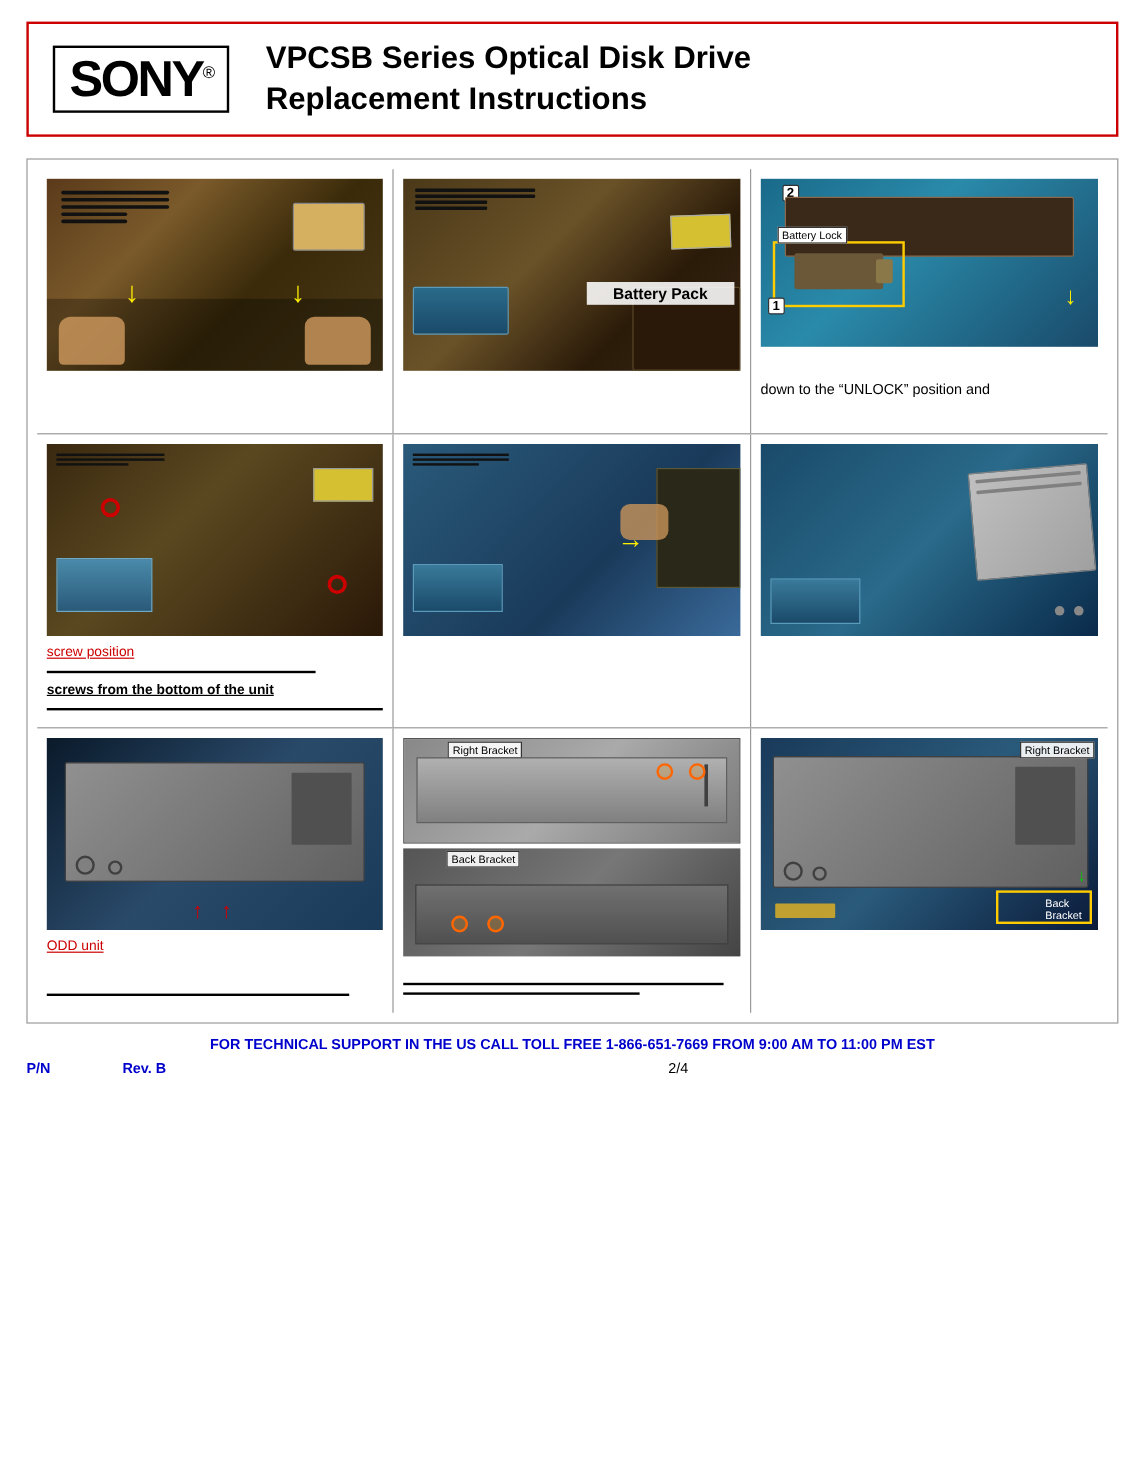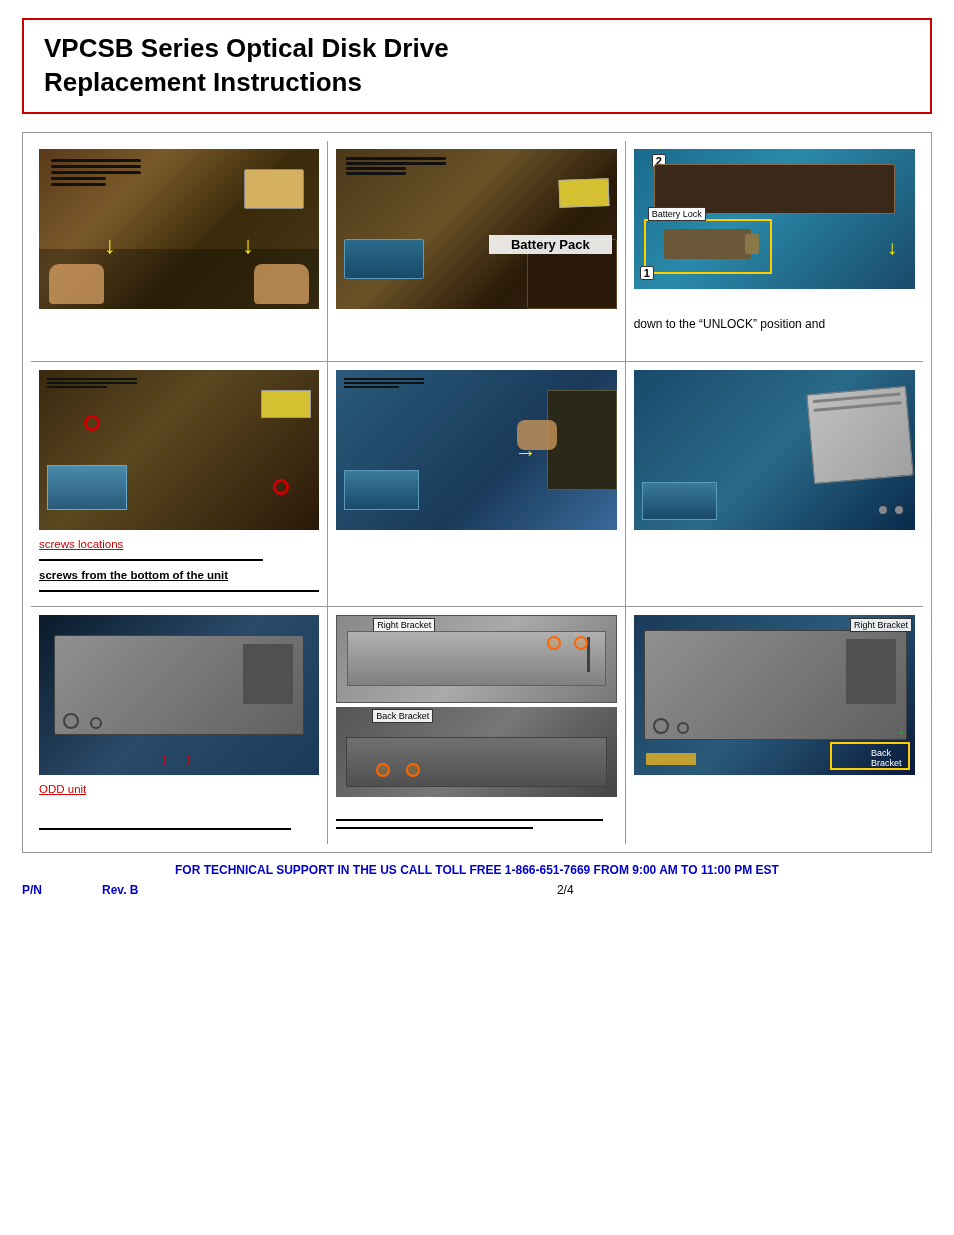--- a/index.html
+++ b/index.html
@@ -218,20 +218,23 @@
       border: none;
       border-top: 2px solid #000;
       margin: 6px 0;
       width: 80%;
     }
   </style>
 </head>
 <body>
 
 <div class="header">
+  <div class="sony-logo">
+    <span>SONY</span><sup>®</sup>
+  </div>
   <div class="header-title">
     <h1>
       <span>VPCSB Series Optical Disk Drive</span><br>
       <span>Replacement Instructions</span>
     </h1>
   </div>
 </div>
 
 <div class="main-border">
 
@@ -285,21 +288,21 @@
     </div>
 
     <div class="cell">
       <div class="img-container">
         <div class="img-placeholder img-battery-lock" style="height:140px;">
 
           <div class="num-badge" style="top:5px;left:18px;">2</div>
 
           <div style="position:absolute;top:15px;left:20px;right:20px;height:50px;background:#3a2818;border:1px solid #8a6848;border-radius:2px;"></div>
 
-          <div class="yellow-box" style="bottom:15px;left:10px;width:128px;height:55px;">
+          <div class="yellow-box" style="bottom:33px;left:10px;width:110px;height:55px;">
             <div style="position:absolute;top:-14px;left:2px;background:#fff;border:1px solid #333;font-size:9px;padding:1px 3px;">Battery Lock</div>
 
             <div class="num-badge" style="bottom:-8px;left:-6px;">1</div>
 
             <div style="width:70%;height:60%;margin:auto;margin-top:8px;background:#6a5838;border-radius:2px;position:relative;">
               <div style="position:absolute;right:-8px;top:50%;transform:translateY(-50%);width:14px;height:20px;background:#8a7848;border-radius:2px;"></div>
             </div>
           </div>
 
           <div style="position:absolute;bottom:30px;right:18px;color:#ffee00;font-size:20px;">↓</div>
@@ -325,21 +328,21 @@
 
           <div style="position:absolute;top:20px;right:8px;width:50px;height:28px;background:#d4c030;border:1px solid #999;"></div>
 
           <div style="position:absolute;bottom:20px;left:8px;width:80px;height:45px;background:linear-gradient(180deg,#4a8aaa,#2a5a7a);border:1px solid #6aaacc;"></div>
 
           <div class="red-circle" style="top:45px;left:45px;"></div>
           <div class="red-circle" style="bottom:35px;right:30px;"></div>
         </div>
       </div>
       <div class="text-block">
-        <span class="link">screws locations</span>
+        <span class="link">screw position</span>
         <hr class="sep-line">
         <span class="bold-under">screws from the bottom of the unit</span>
         <hr class="sep-line" style="width:100%;">
       </div>
     </div>
 
     <div class="cell">
       <div class="img-container">
         <div class="img-placeholder img-remove" style="height:160px;">
 

